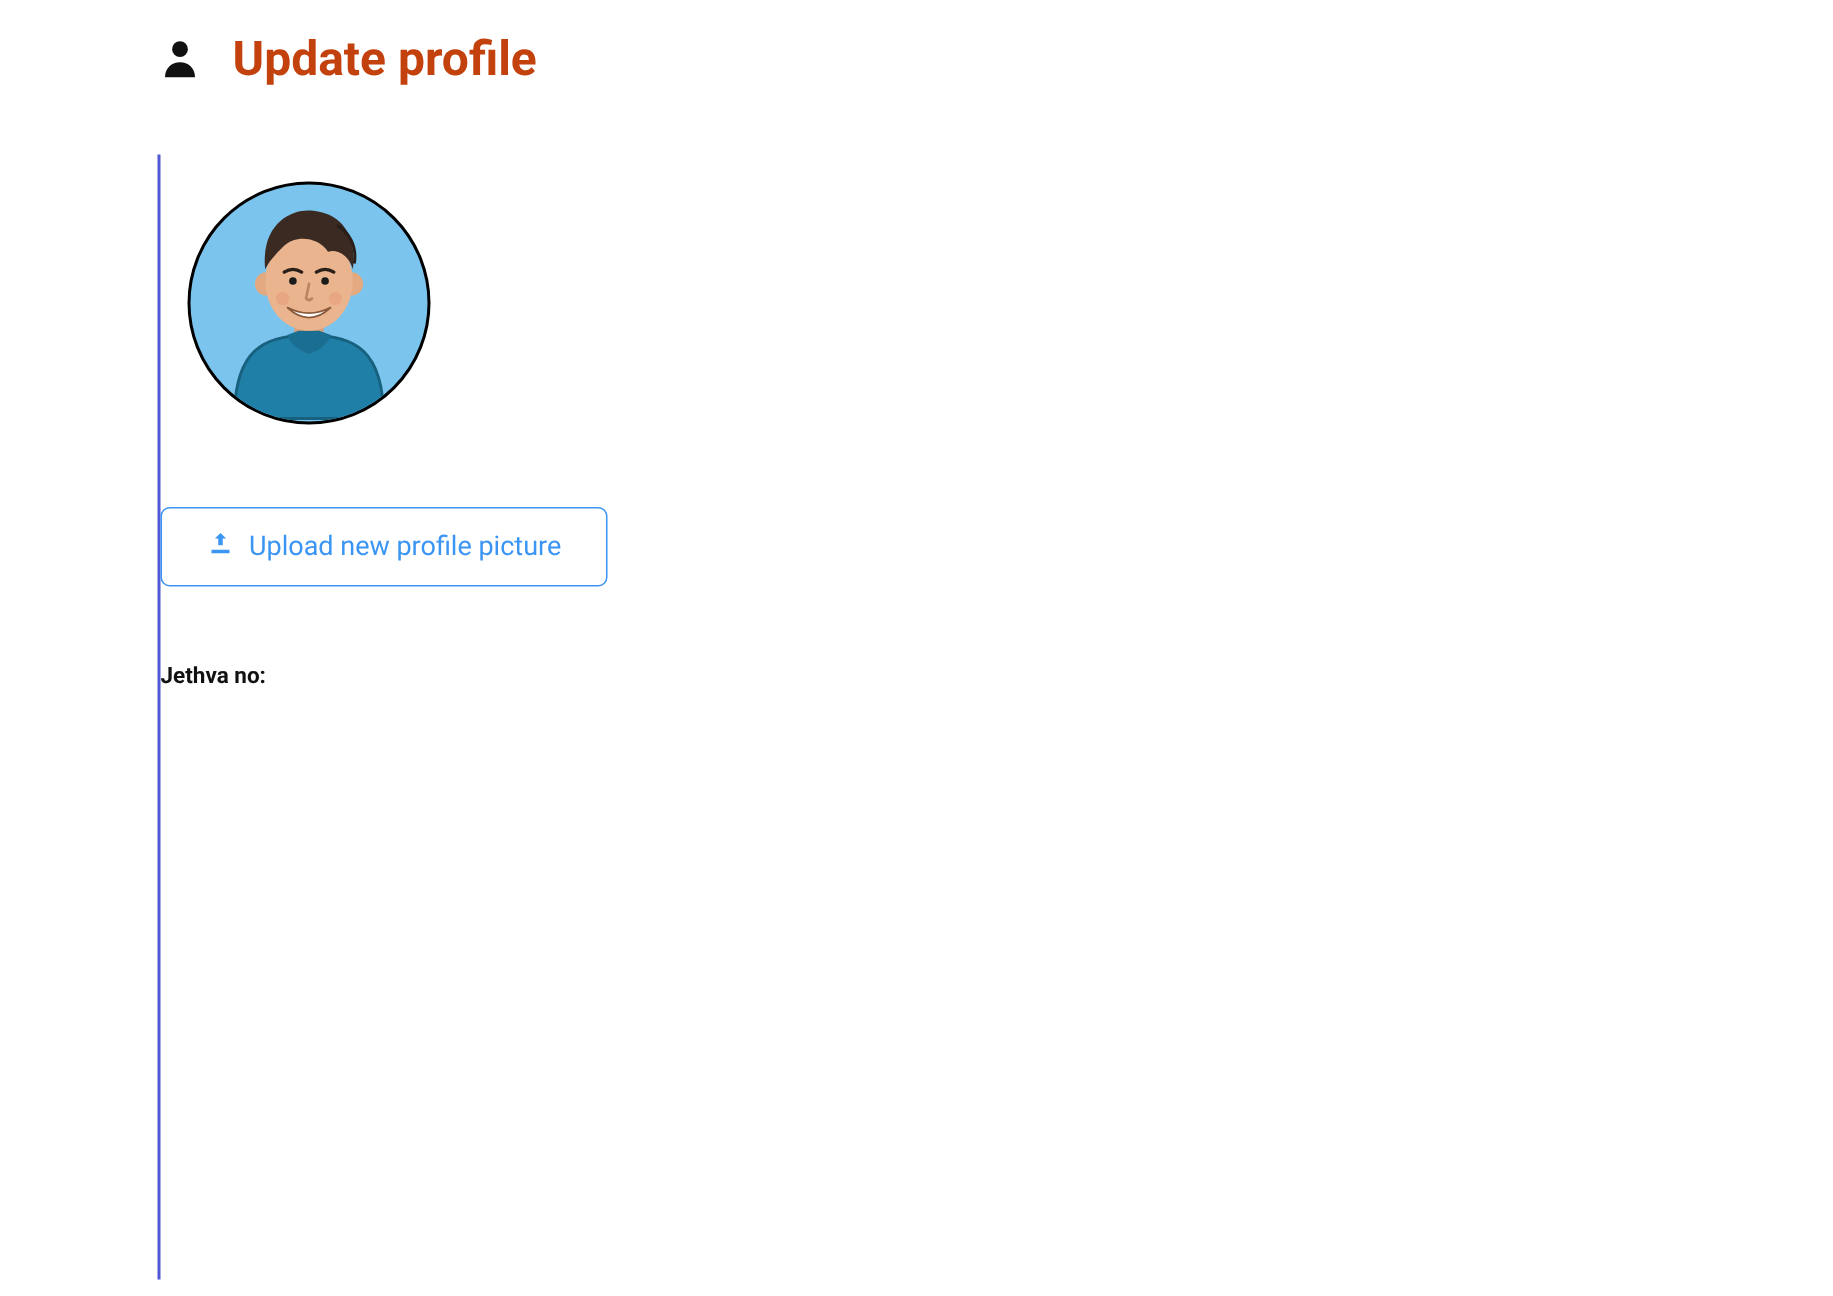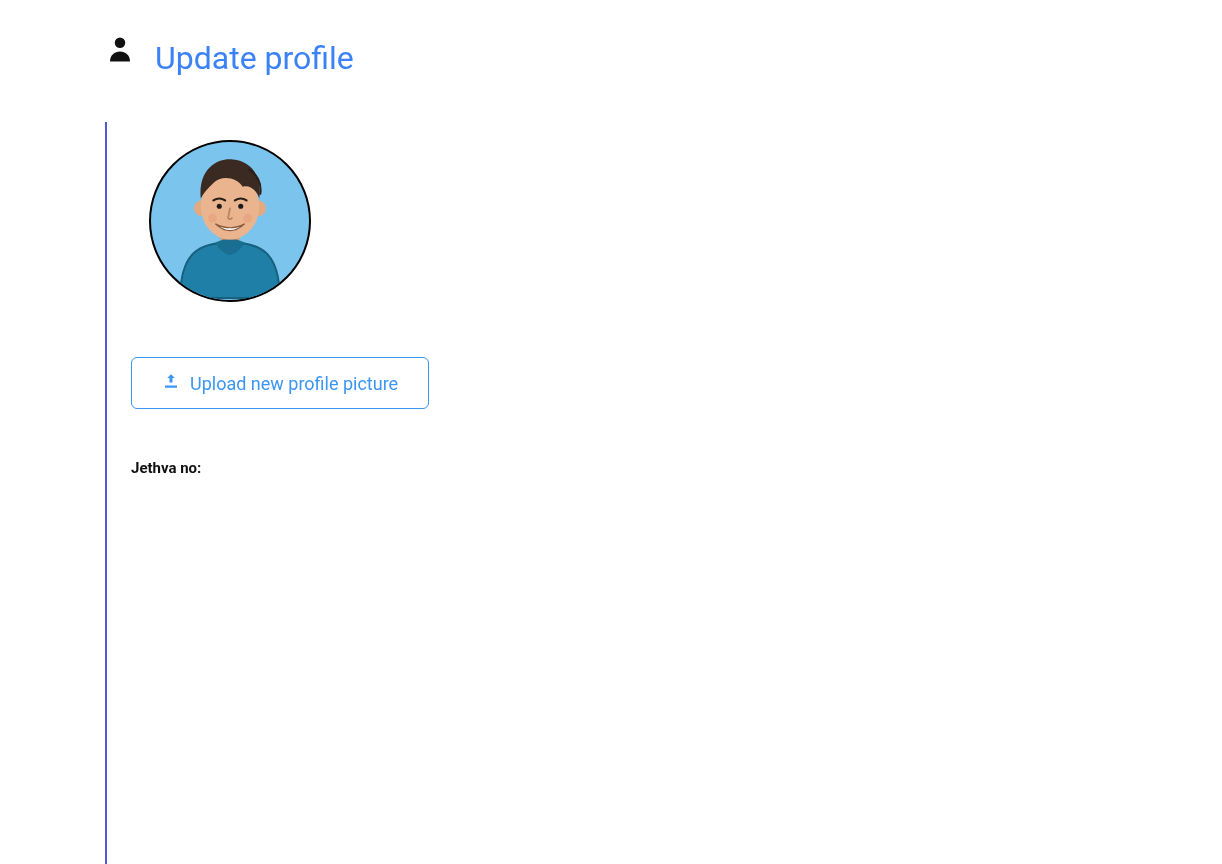--- a/index.html
+++ b/index.html
@@ -23,27 +23,25 @@
       gap: 20px;
       margin-bottom: 45px;
     }
     .page-header .icon-wrap {
       display: flex;
       align-items: center;
       justify-content: center;
     }
     .page-title {
       font-size: 32px;
-      font-weight: 400;
-      color: #3b82f6;
-      margin-top: 19px;
+      font-weight: 700;
+      color: #c2410c;
     }
     .content-area {
       border-left: 2px solid #5058d6;
-      padding-left: 24px;
       min-height: 750px;
     }
     .avatar-section {
       padding-top: 18px;
       padding-left: 18px;
       margin-bottom: 55px;
     }
     .avatar {
       width: 162px;
       height: 162px;

